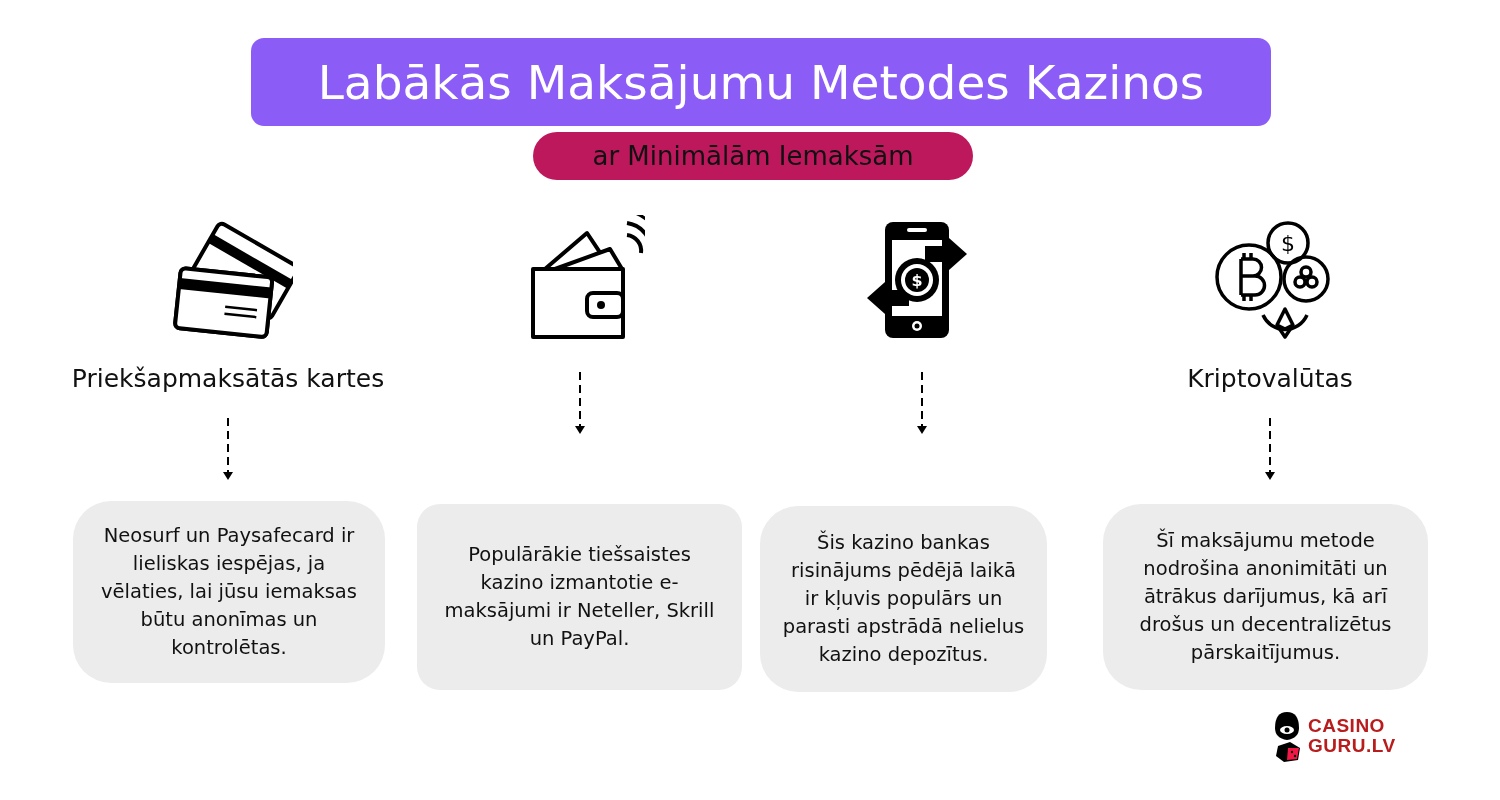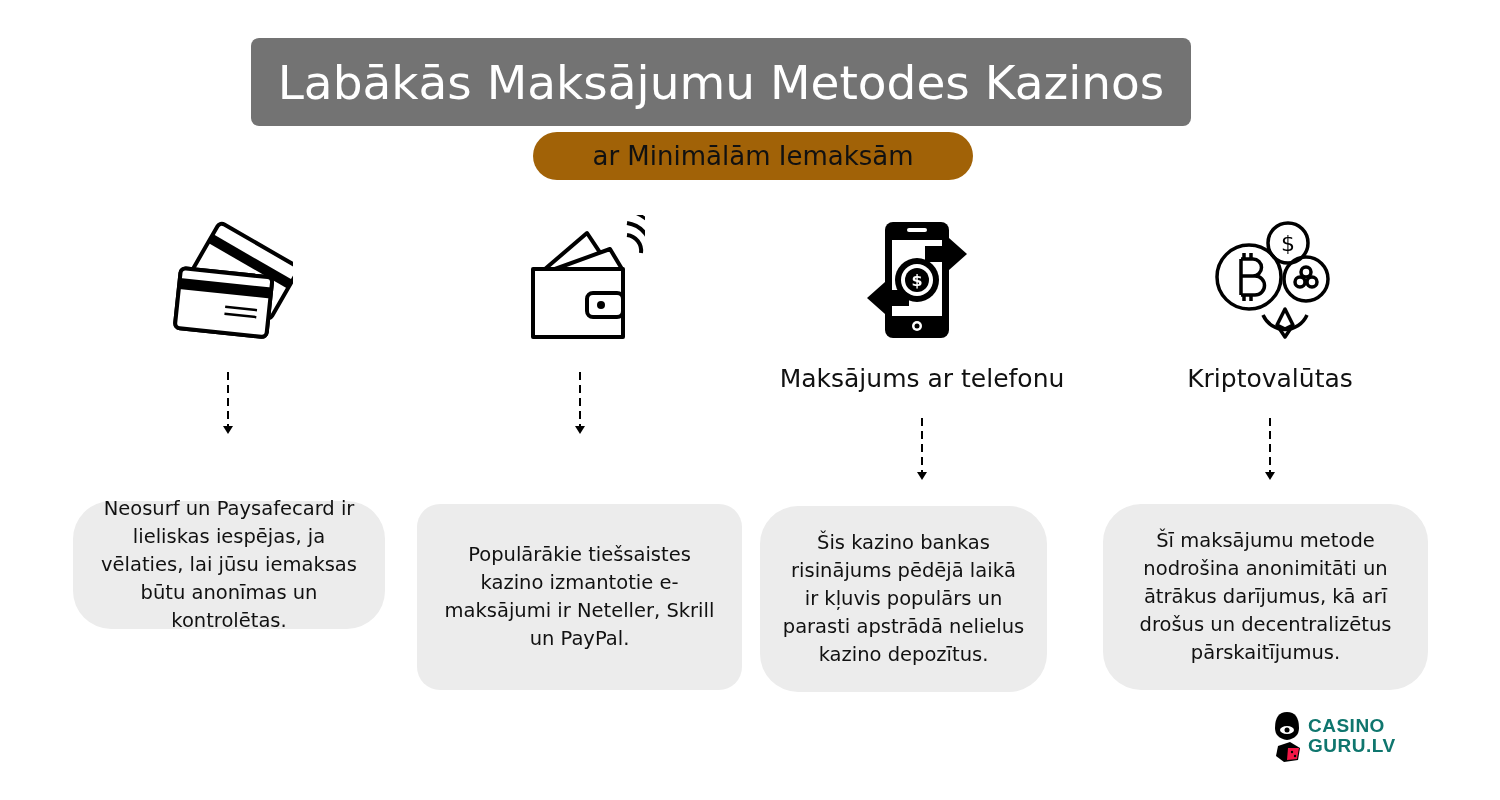--- a/index.html
+++ b/index.html
@@ -1,31 +1,31 @@
 <!DOCTYPE html>
 <html><head>
 <meta charset="utf-8">
 <style>
   html, body { margin:0; padding:0; }
   body { width:1500px; height:800px; background:#ffffff; position:relative; overflow:hidden;
          font-family:"DejaVu Sans", "Liberation Sans", sans-serif; color:#111; }
-  .title-banner { position:absolute; left:251px; top:38px; width:940px; height:88px; background:#737373;
-                  border-radius:8px; display:flex; align-items:center; justify-content:center; }
+  .title-banner { position:absolute; left:251px; top:38px; width:1020px; height:88px; background:#8b5cf6;
+                  border-radius:13px; display:flex; align-items:center; justify-content:center; }
   .title-text { color:#fff; font-size:47px; font-weight:400; letter-spacing:0px; white-space:nowrap; }
-  .subtitle-pill { position:absolute; left:533px; top:132px; width:440px; height:48px; background:#a16207;
+  .subtitle-pill { position:absolute; left:533px; top:132px; width:440px; height:48px; background:#be185d;
                    border-radius:24px; display:flex; align-items:center; justify-content:center; }
   .subtitle-text { font-size:26px; color:#111; white-space:nowrap; }
   .col { position:absolute; top:210px; width:340px; display:flex; flex-direction:column; align-items:center; }
   .icon-wrap { width:150px; height:140px; display:flex; align-items:center; justify-content:center; }
   .method-label { margin-top:12px; font-size:25px; color:#111; white-space:nowrap; text-align:center; height:34px; line-height:34px; }
   .arrow { margin-top:22px; width:20px; height:62px; }
   .card { position:absolute; background:#ECECEC; border-radius:38px; display:flex; align-items:center; justify-content:center;
           text-align:center; font-size:19.5px; line-height:28px; color:#111; padding:0 22px; box-sizing:border-box; }
   .logo { position:absolute; left:1272px; top:710px; display:flex; align-items:center; }
-  .logo-text { font-family:"Liberation Sans", sans-serif; font-weight:700; font-size:19px; line-height:20px; margin-left:6px; color:#0f766e; letter-spacing:0.5px; }
+  .logo-text { font-family:"Liberation Sans", sans-serif; font-weight:700; font-size:19px; line-height:20px; margin-left:6px; color:#b91c1c; letter-spacing:0.5px; }
 </style>
 </head>
 <body>
 
 <div class="title-banner">
   <span class="title-text">Labākās Maksājumu Metodes Kazinos</span>
 </div>
 <div class="subtitle-pill">
   <span class="subtitle-text">ar Minimālām Iemaksām</span>
 </div>
@@ -39,20 +39,21 @@
       </g>
       <rect x="0" y="14" width="92" height="10" transform="translate(57,2) rotate(30)" fill="#000"></rect>
       <rect x="0" y="0" width="92" height="60" rx="5" transform="translate(18,48) rotate(6)" fill="#fff" stroke="#000" stroke-width="4"></rect>
       <rect x="0" y="10" width="92" height="11" transform="translate(18,48) rotate(6)" fill="#000"></rect>
       <g transform="translate(18,48) rotate(6)" stroke="#000" stroke-width="2.5">
         <line x1="48" y1="34" x2="80" y2="34"></line>
         <line x1="48" y1="41" x2="80" y2="41"></line>
       </g>
     </svg>
   </div>
+  <div class="method-label">Priekšapmaksātās kartes</div>
   <svg class="arrow" viewBox="0 0 20 62">
     <line x1="10" y1="0" x2="10" y2="54" stroke="#000" stroke-width="2" stroke-dasharray="8,5"></line>
     <polygon points="5,54 15,54 10,62" fill="#000"></polygon>
   </svg>
 </div>
 
 <div class="col" style="left:410px;">
   <div class="icon-wrap">
     <svg width="130" height="130" viewBox="0 0 130 130">
       <g fill="none" stroke="#000" stroke-width="4" stroke-linejoin="round">
@@ -82,21 +83,20 @@
       <circle cx="50" cy="106" r="5" fill="#fff"></circle>
       <circle cx="50" cy="106" r="2.5" fill="#000"></circle>
       <path d="M58 26 h24 v-8 l18 16 -18 16 v-8 h-24 z" fill="#000"></path>
       <path d="M42 70 h-24 v-8 l-18 16 18 16 v-8 h24 z" fill="#000"></path>
       <circle cx="50" cy="60" r="22" fill="#000"></circle>
       <circle cx="50" cy="60" r="16" fill="#fff"></circle>
       <circle cx="50" cy="60" r="12" fill="#000"></circle>
       <text x="50" y="66" text-anchor="middle" font-family="DejaVu Sans, sans-serif" font-weight="bold" font-size="16" fill="#fff">$</text>
     </svg>
   </div>
-  <div class="method-label">Maksājums ar telefonu</div>
   <svg class="arrow" viewBox="0 0 20 62">
     <line x1="10" y1="0" x2="10" y2="54" stroke="#000" stroke-width="2" stroke-dasharray="8,5"></line>
     <polygon points="5,54 15,54 10,62" fill="#000"></polygon>
   </svg>
 </div>
 
 <div class="col" style="left:1100px;">
   <div class="icon-wrap">
     <svg width="130" height="130" viewBox="0 0 130 130">
       <g fill="none" stroke="#000" stroke-width="3.5">
@@ -118,21 +118,21 @@
       <text x="83" y="36" text-anchor="middle" font-family="DejaVu Sans, sans-serif" font-size="22" fill="#000">$</text>
     </svg>
   </div>
   <div class="method-label">Kriptovalūtas</div>
   <svg class="arrow" viewBox="0 0 20 62">
     <line x1="10" y1="0" x2="10" y2="54" stroke="#000" stroke-width="2" stroke-dasharray="8,5"></line>
     <polygon points="5,54 15,54 10,62" fill="#000"></polygon>
   </svg>
 </div>
 
-<div class="card" style="left:73px; top:501px; width:312px; height:128px;">
+<div class="card" style="left:73px; top:501px; width:312px; height:182px;">
   <span>Neosurf un Paysafecard ir lieliskas iespējas, ja vēlaties, lai jūsu iemaksas būtu anonīmas un kontrolētas.</span>
 </div>
 <div class="card" style="left:417px; top:504px; width:325px; height:186px;border-radius:23px;">
   <span>Populārākie tiešsaistes kazino izmantotie e-maksājumi ir Neteller, Skrill un PayPal.</span>
 </div>
 <div class="card" style="left:760px; top:506px; width:287px; height:186px;">
   <span>Šis kazino bankas risinājums pēdējā laikā ir kļuvis populārs un parasti apstrādā nelielus kazino depozītus.</span>
 </div>
 <div class="card" style="left:1103px; top:504px; width:325px; height:186px;">
   <span>Šī maksājumu metode nodrošina anonimitāti un ātrākus darījumus, kā arī drošus un decentralizētus pārskaitījumus.</span>

